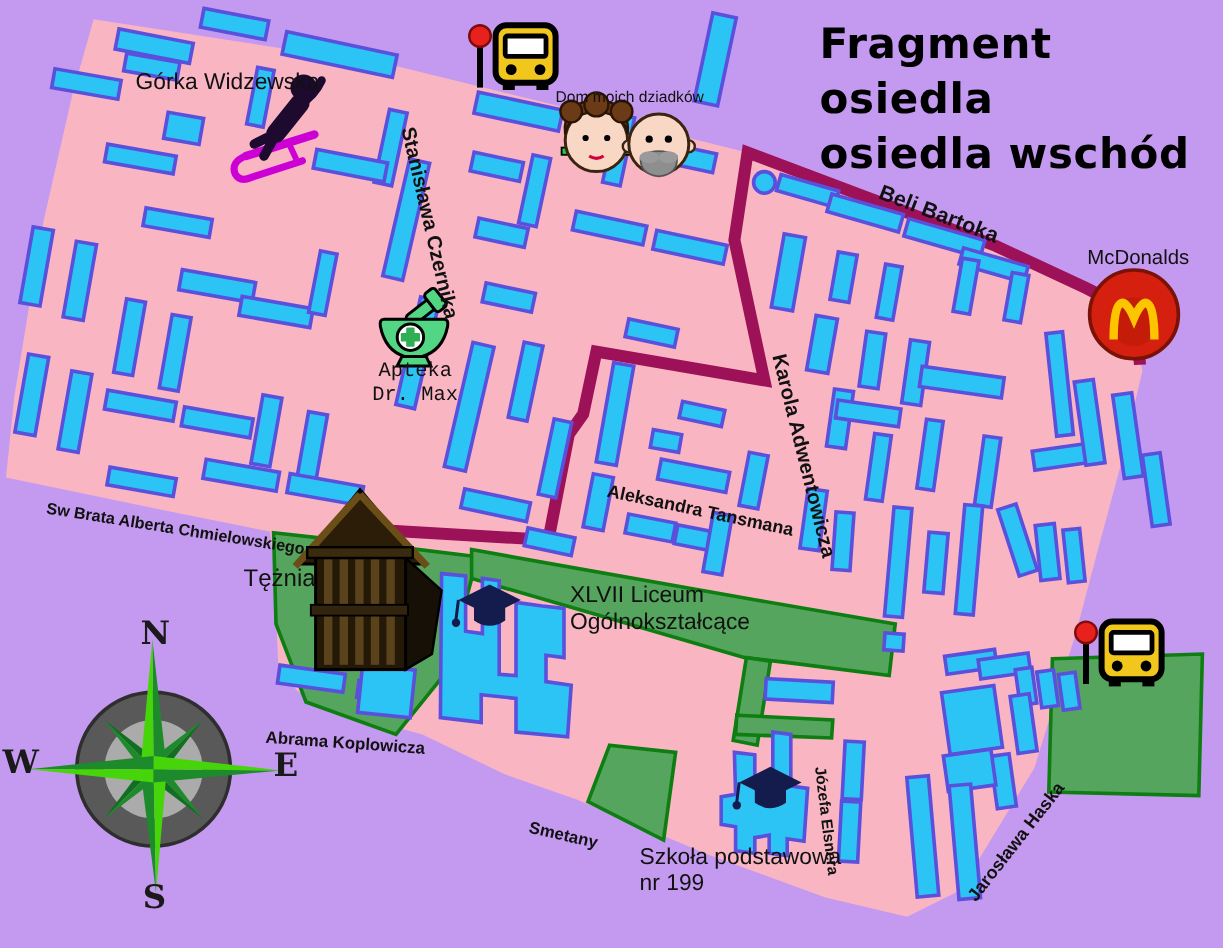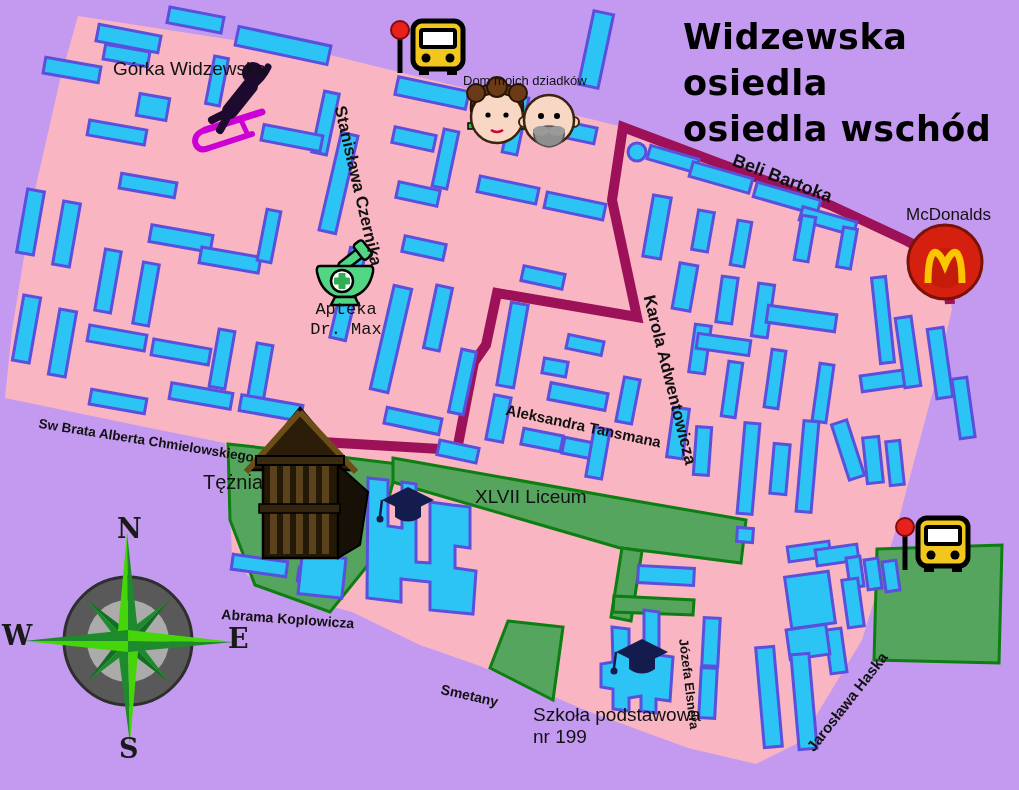--- a/index.html
+++ b/index.html
@@ -247,34 +247,35 @@
         <polygon points="128,641 138.99792687521716,640.7864480218404 130,744" fill="#46d50a"></polygon>
         <polygon points="128,641 128,630 24,641" fill="#1d8b2b"></polygon>
         <polygon points="128,641 128,652 24,641" fill="#46d50a"></polygon>
         <polygon points="128,641 127.89623103269217,651.9995105346294 234,642" fill="#1d8b2b"></polygon>
         <polygon points="128,641 128.10376896730781,630.0004894653706 234,642" fill="#46d50a"></polygon>
       </g>
     </svg>
 
   <div id="labels">
     <div class="title">
-      <div>Widzewska osiedla</div>
+      <div>Fragment osiedla</div>
       <div>osiedla wschód</div>
     </div>
 
     <div class="lbl" style="left:113px;top:58px;font-size:19px;">Górka Widzewska</div>
     <div class="lbl" style="left:463px;top:74px;font-size:13px;">Dom moich dziadków</div>
     <div class="lbl center2" style="left:294px;top:300px;width:104px;font-size:17px;">
       <div>Apteka</div>
       <div>Dr. Max</div>
     </div>
     <div class="lbl" style="left:906px;top:205px;font-size:17px;">McDonalds</div>
     <div class="lbl" style="left:203px;top:471px;font-size:20px;">Tężnia</div>
     <div class="lbl" style="left:443px;top:486px;font-size:19px;margin-left:32px;">
       <div>XLVII Liceum</div>
+      <div>Ogólnokształcące</div>
     </div>
     <div class="lbl" style="left:533px;top:704px;font-size:19px;">
       <div>Szkoła podstawowa</div>
       <div>nr 199</div>
     </div>
 
     <div class="cdir" style="left:117px;top:513px;">N</div>
     <div class="cdir" style="left:2px;top:620px;">W</div>
     <div class="cdir" style="left:228px;top:623px;">E</div>
     <div class="cdir" style="left:119px;top:733px;">S</div>

